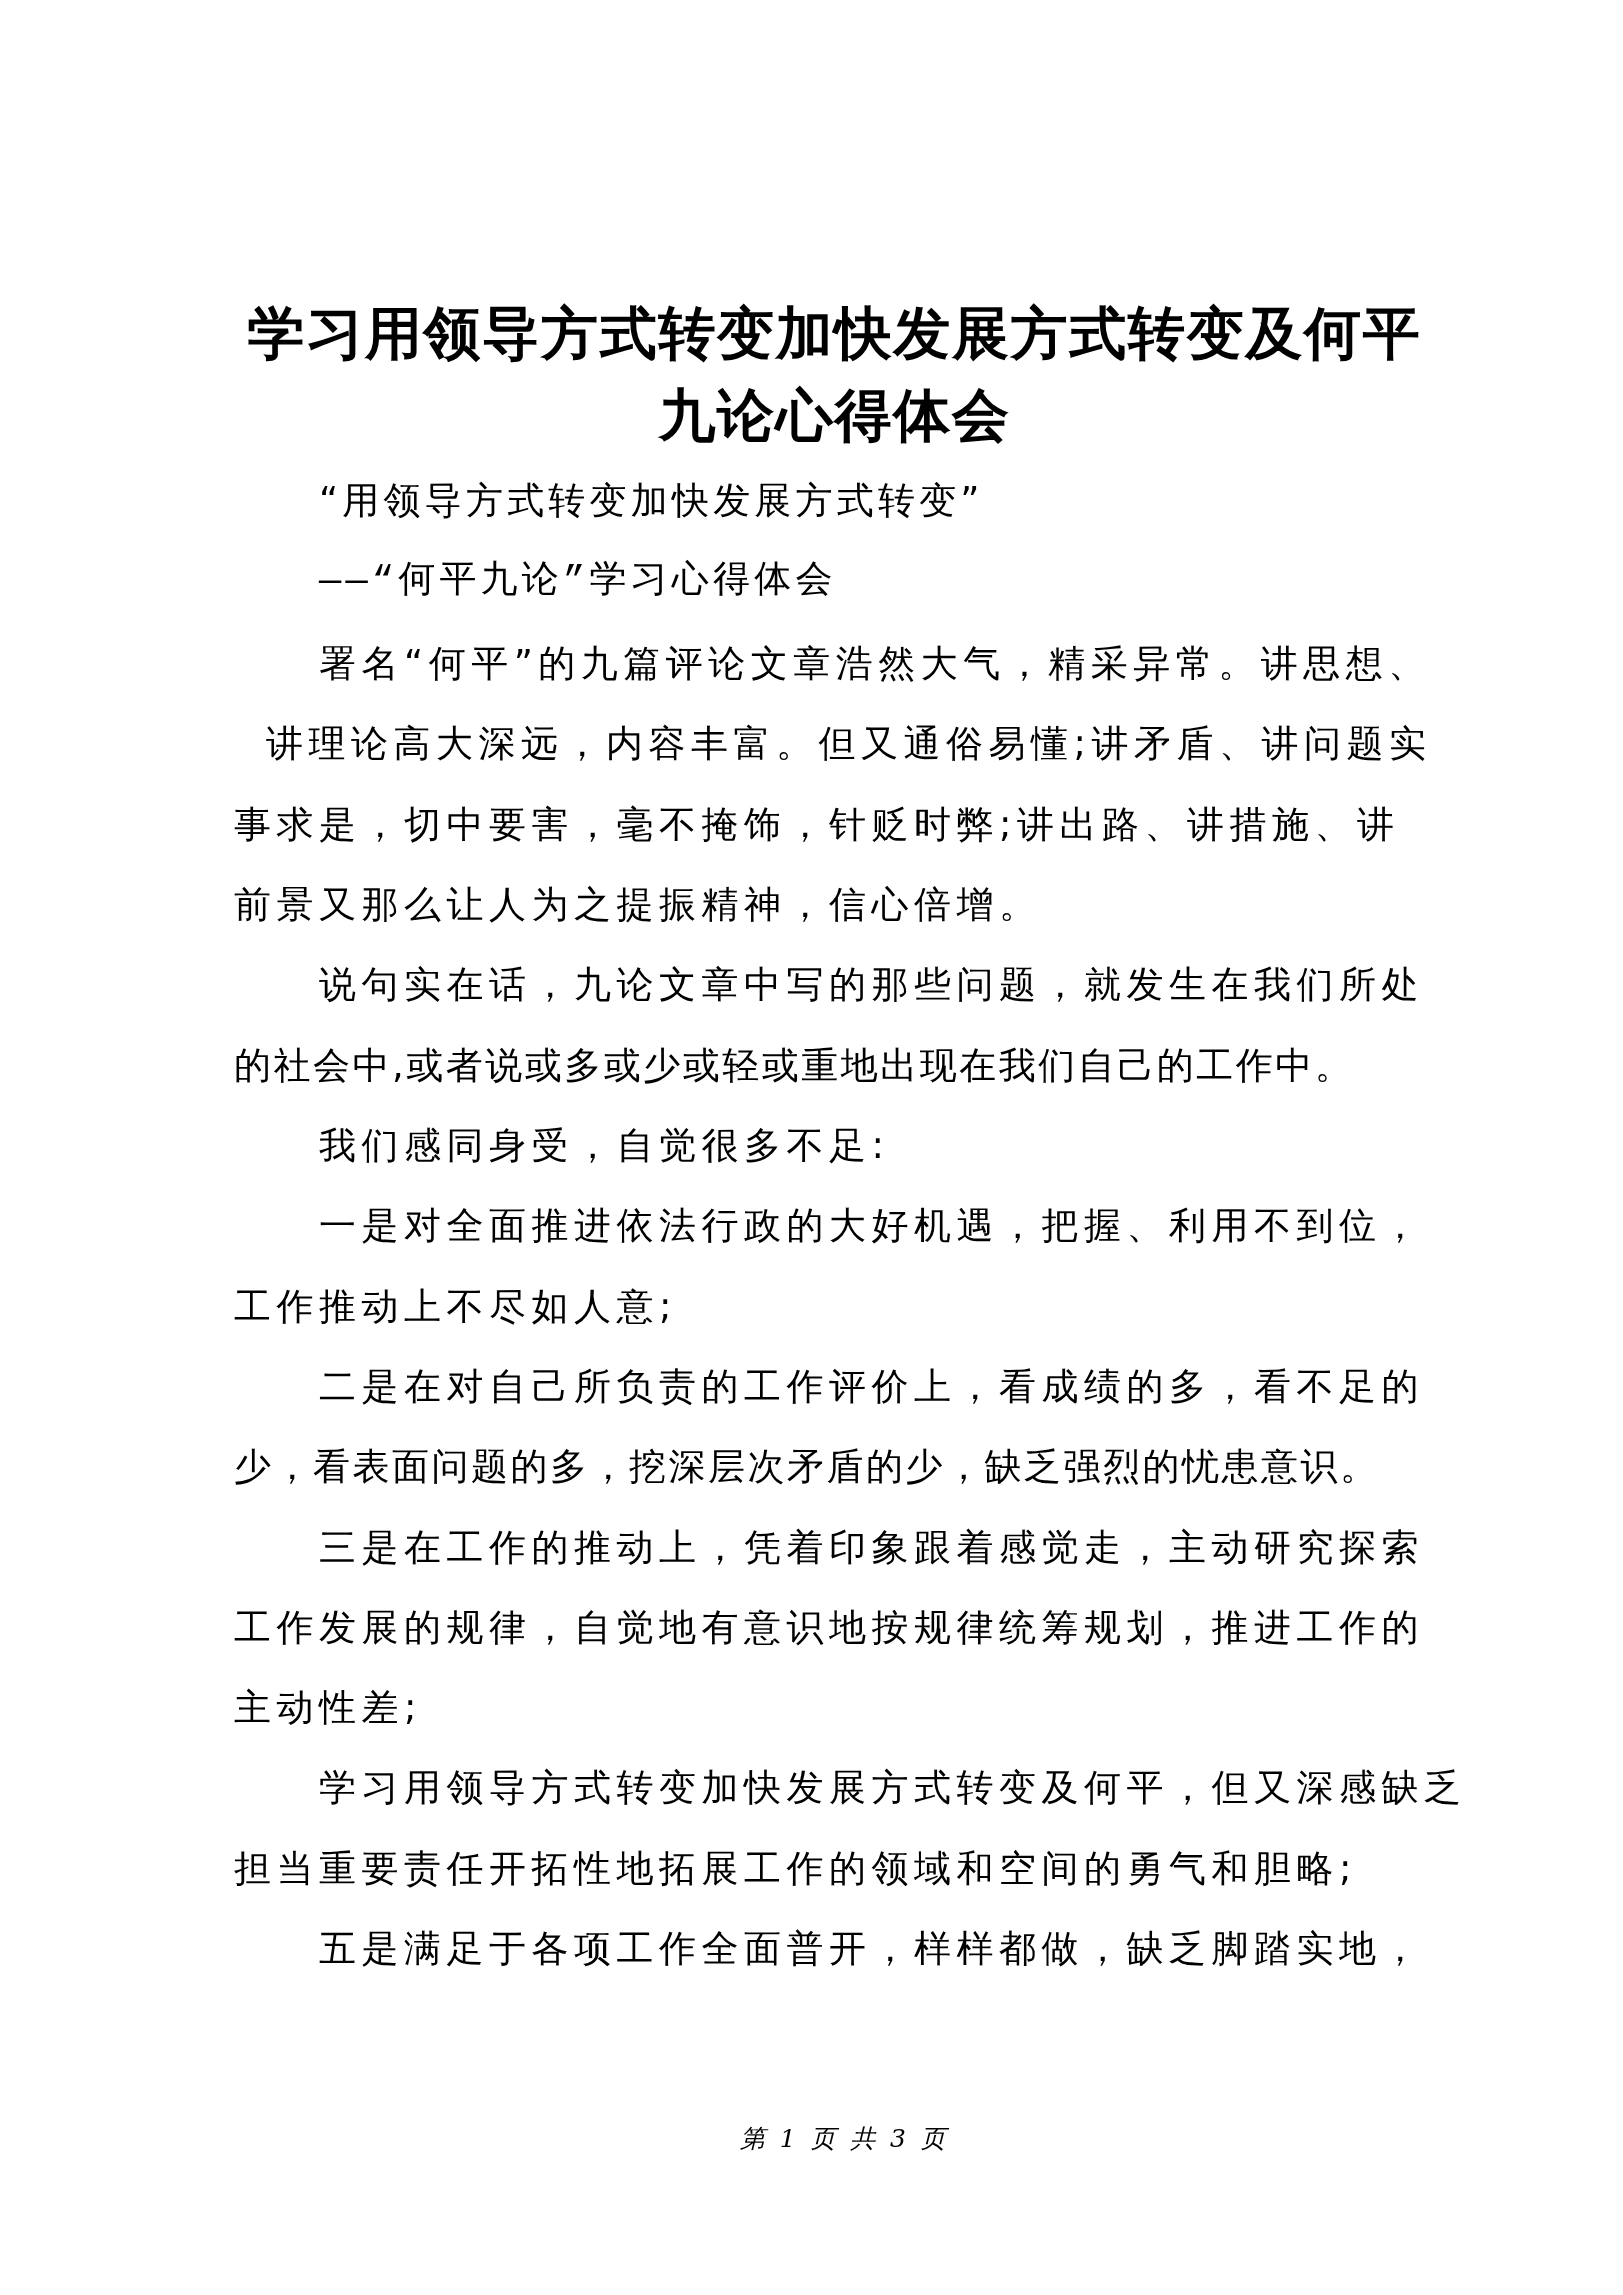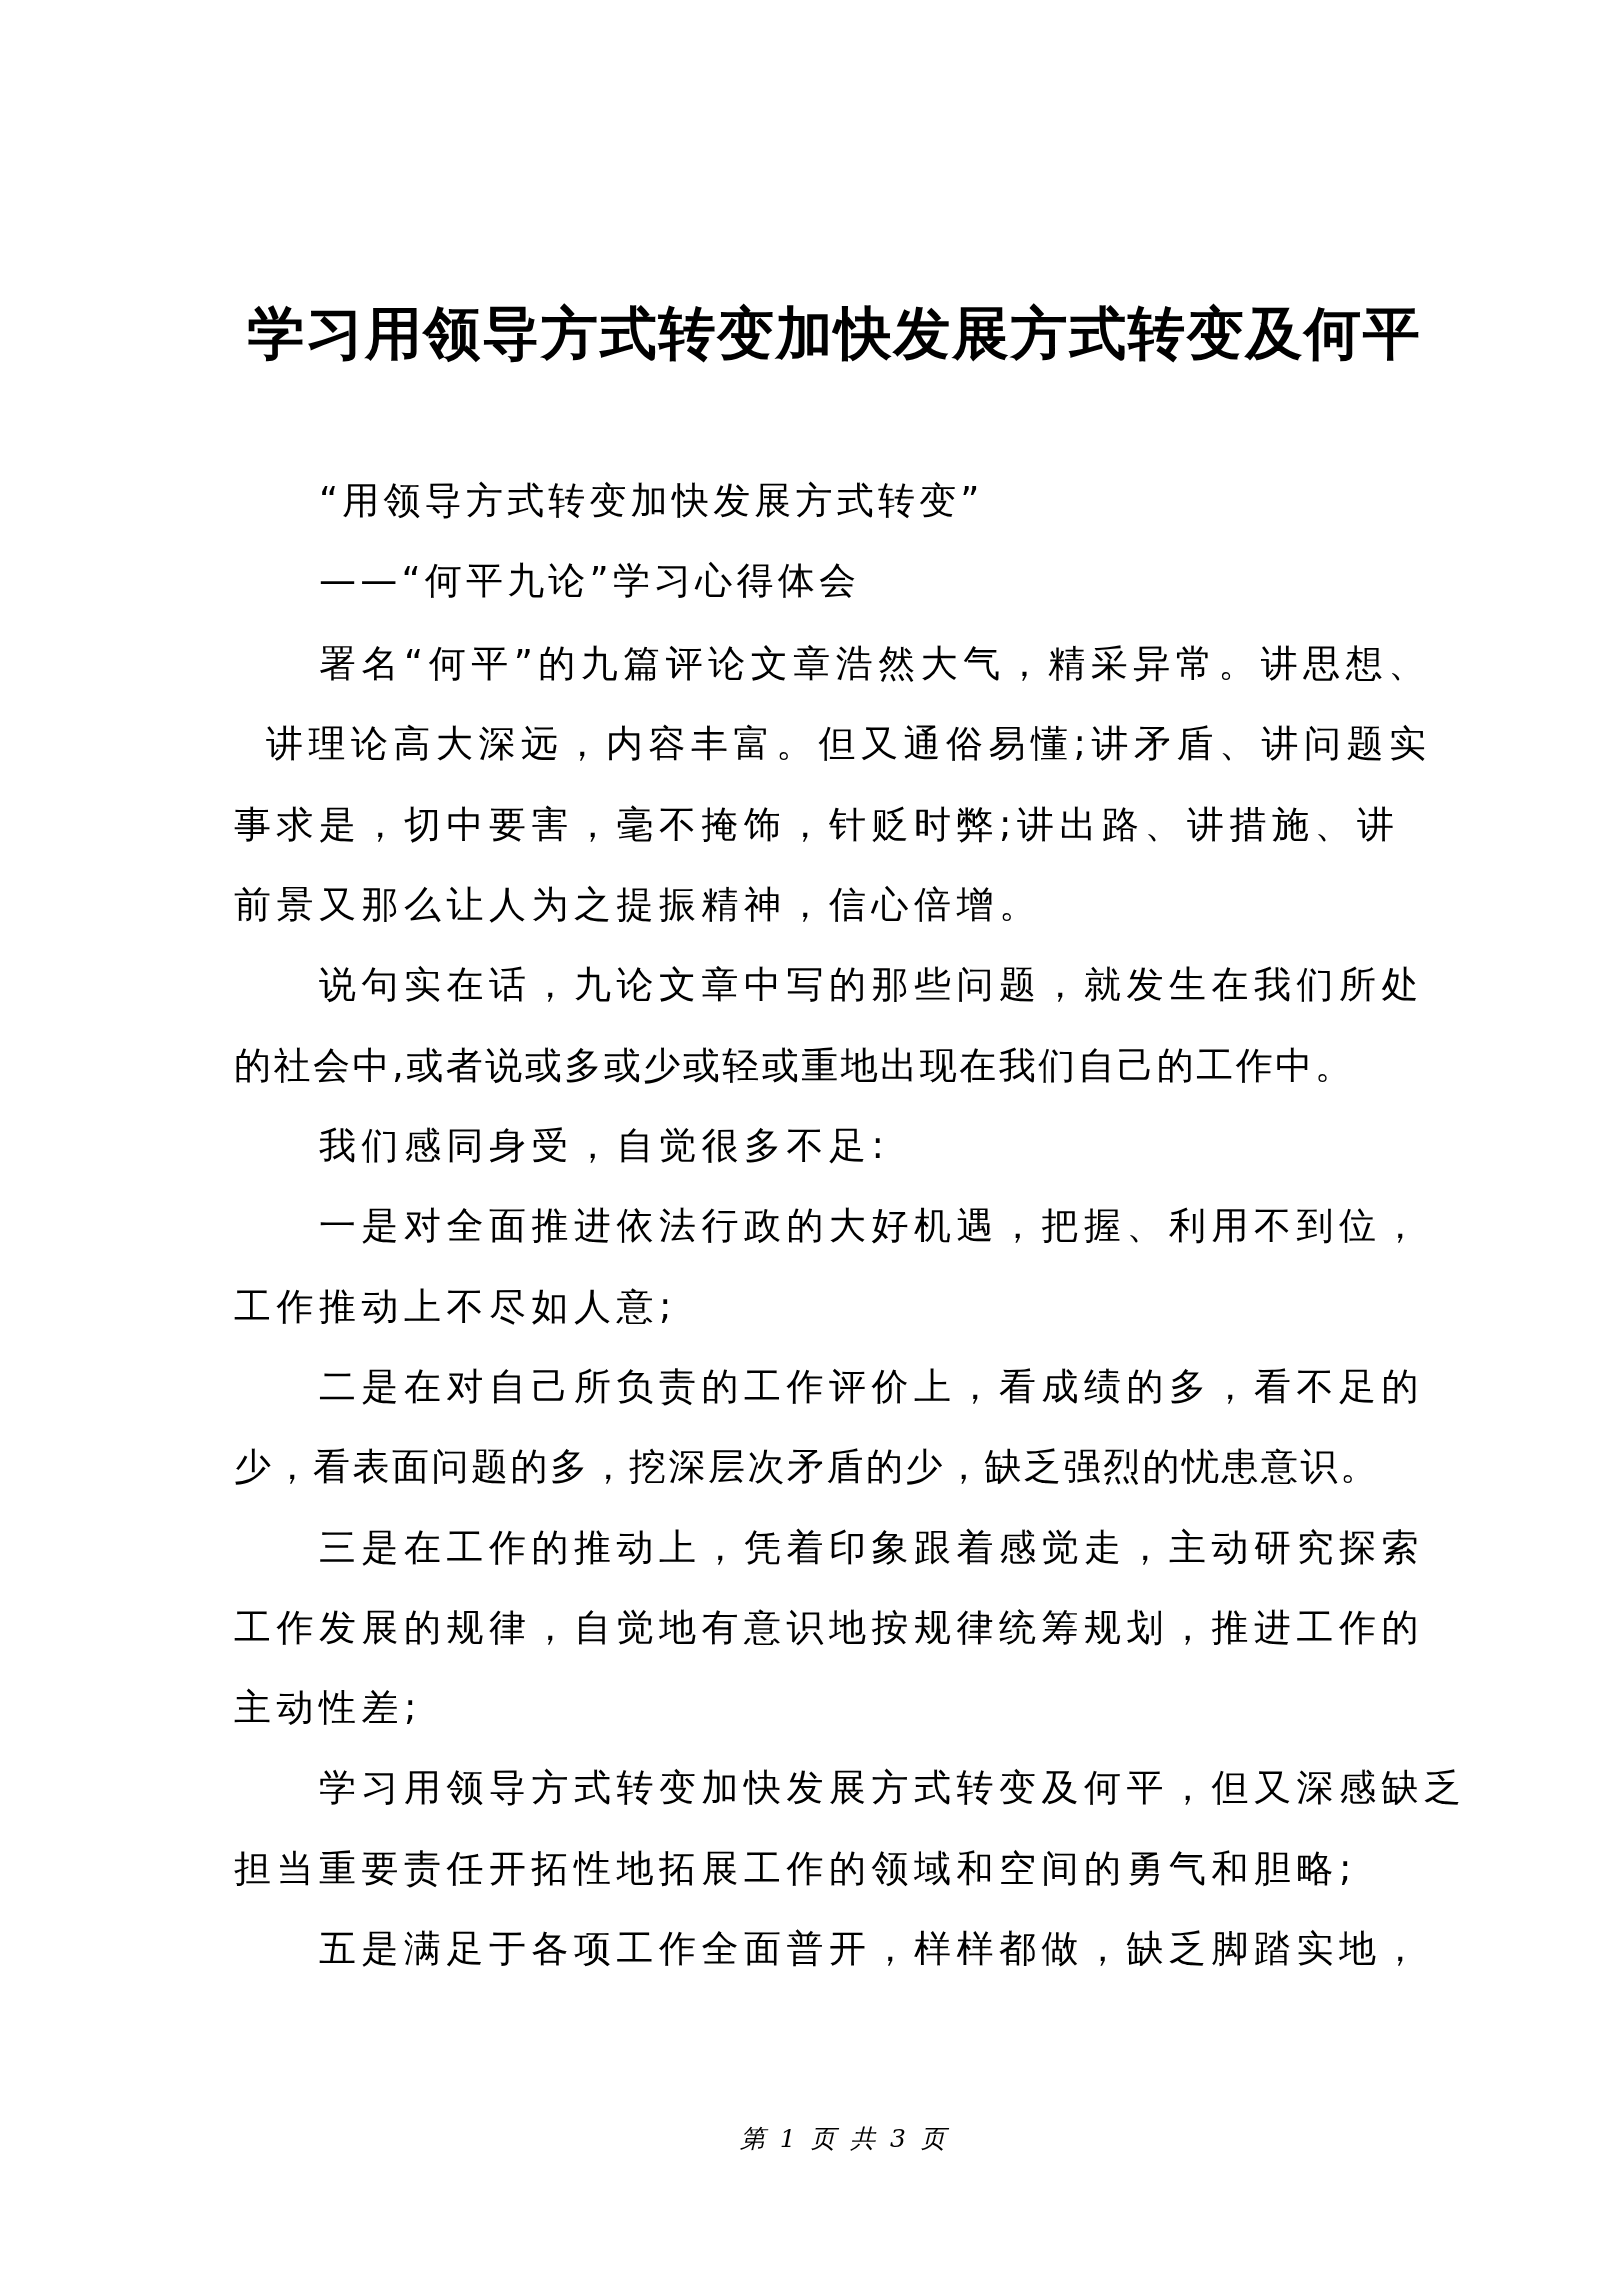--- a/index.html
+++ b/index.html
@@ -68,25 +68,26 @@
       font-style: italic;
     }
   </style>
 </head>
 <body>
 
 <div class="page">
 
   <h1 class="title">
     <span>学习用领导方式转变加快发展方式转变及何平</span>
+    <span>九论心得体会</span>
   </h1>
 
   <div class="body-text">
     <div class="line indent" style="top:461px; letter-spacing:4.2px;">“用领导方式转变加快发展方式转变”</div>
-    <div class="line indent" style="top:541px; left:85px; letter-spacing:4.2px;">——“何平九论”学习心得体会</div>
+    <div class="line indent" style="top:541px; left:85px; letter-spacing:4.2px;font-family:Liberation Mono, monospace;">——“何平九论”学习心得体会</div>
 
     <div class="line indent" style="top:624px;text-align:center;">署名“何平”的九篇评论文章浩然大气，精采异常。讲思想、</div>
     <div class="line" style="top:704px;margin-left:32px;">讲理论高大深远，内容丰富。但又通俗易懂;讲矛盾、讲问题实</div>
     <div class="line" style="top:785px;text-align:right;">事求是，切中要害，毫不掩饰，针贬时弊;讲出路、讲措施、讲</div>
     <div class="line" style="top:865px;">前景又那么让人为之提振精神，信心倍增。</div>
     <div class="line indent" style="top:945px;">说句实在话，九论文章中写的那些问题，就发生在我们所处</div>
     <div class="line" style="top:1026px; letter-spacing:2.5px;">的社会中,或者说或多或少或轻或重地出现在我们自己的工作中。</div>
     <div class="line indent" style="top:1106px;">我们感同身受，自觉很多不足:</div>
     <div class="line indent" style="top:1186px;">一是对全面推进依法行政的大好机遇，把握、利用不到位，</div>
     <div class="line" style="top:1267px;">工作推动上不尽如人意;</div>

